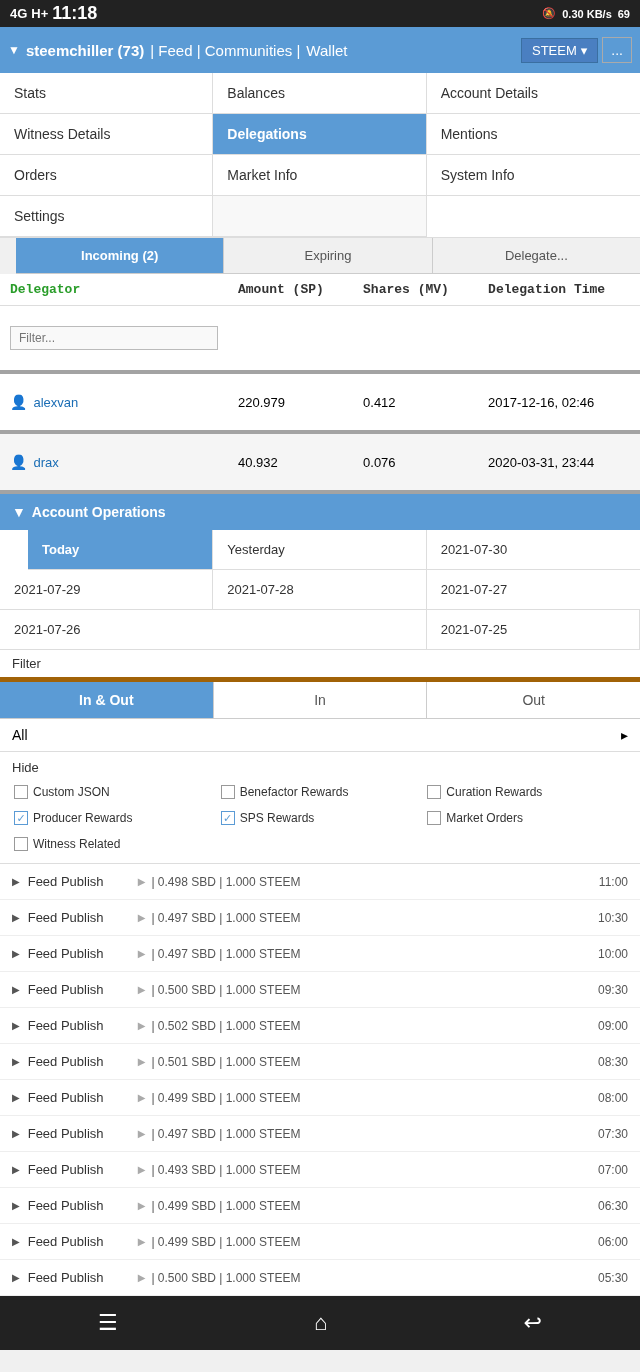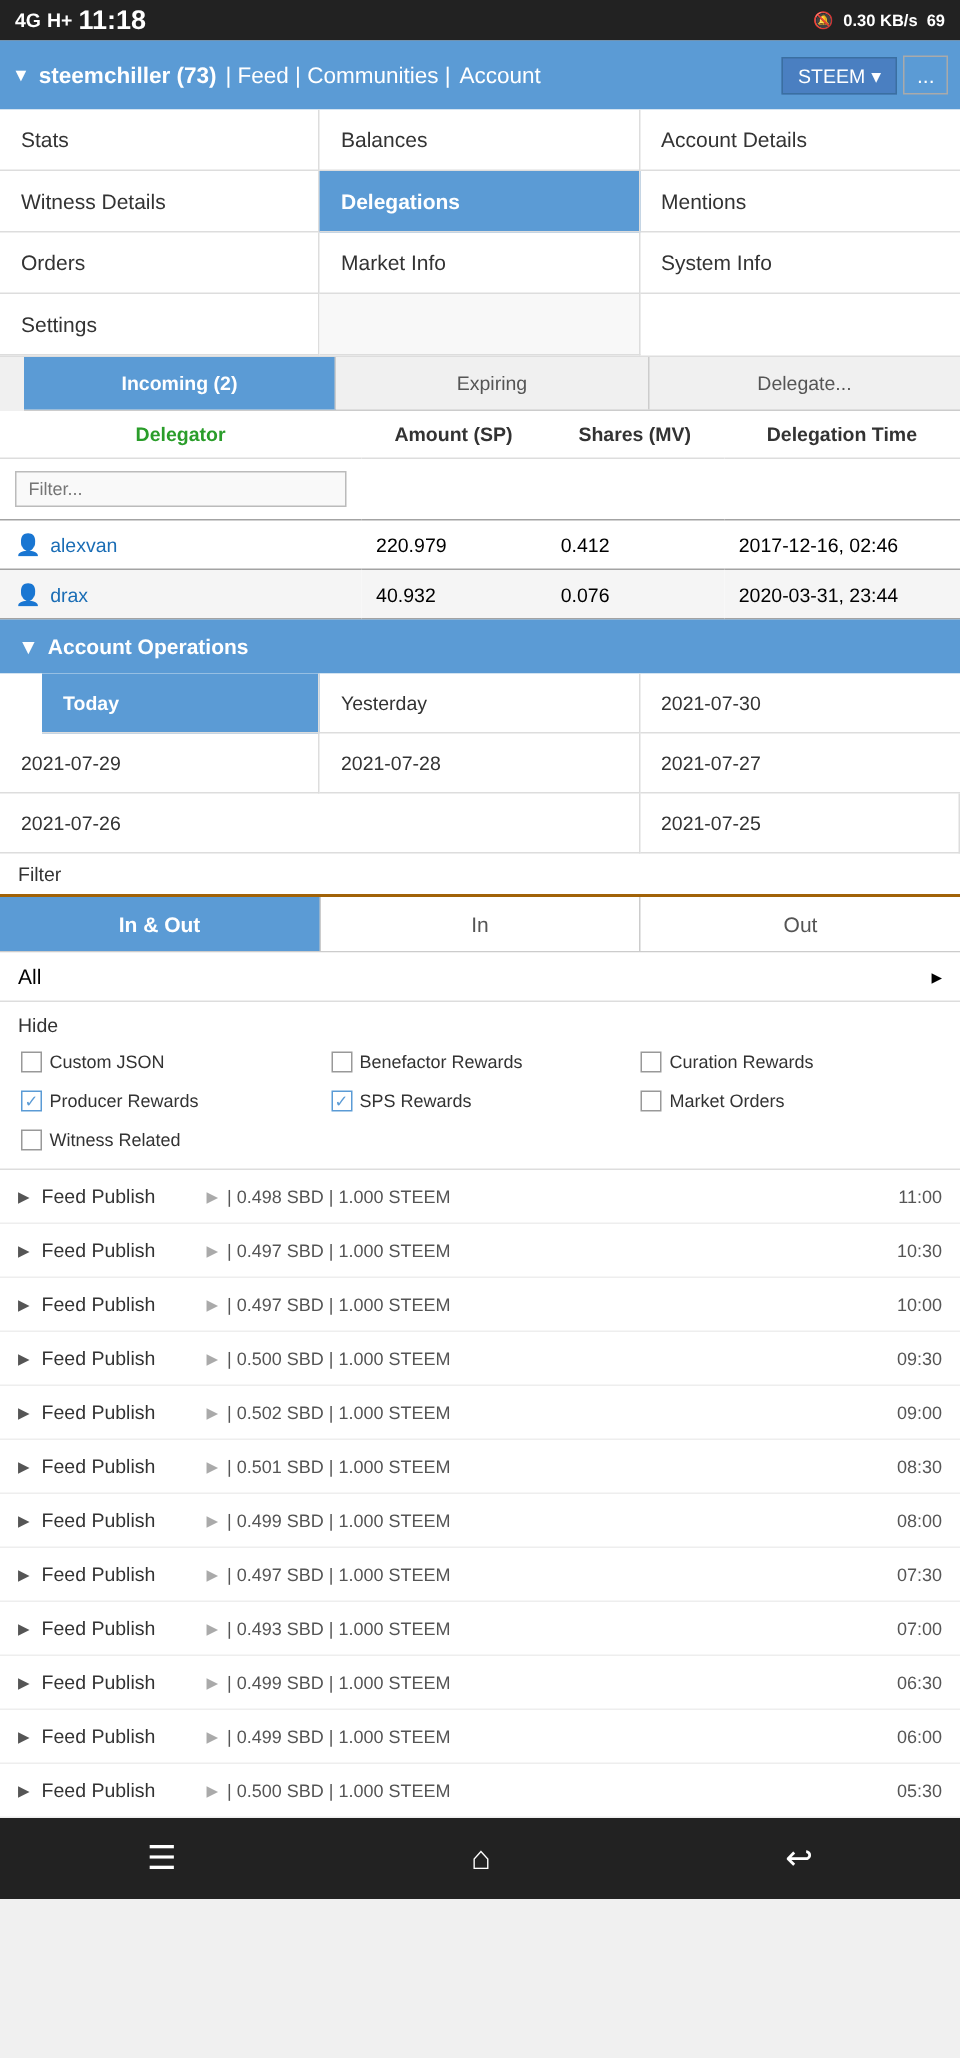--- a/index.html
+++ b/index.html
@@ -97,42 +97,43 @@
     .tab:last-child { border-right: none; }
 
     
     .delegation-table {
       width: 100%;
       background: white;
       border-collapse: collapse;
     }
     .delegation-table th {
       padding: 8px 10px;
-      text-align: center;
-      font-size: 13px;
-      font-weight: bold;
-      color: #333;
-      border-bottom: 1px solid #ddd;
+      text-align: left;
+      font-size: 13px;
+      font-weight: bold;
+      color: #333;
+      border-bottom: 1px solid #ddd;
+      font-family: Liberation Mono, monospace;
     }
     .delegation-table th.green { color: #2a9d2a; }
     .filter-row td {
       padding: 4px 6px;
       border-bottom: 1px solid #ddd;
     }
     .filter-input {
       border: 1px solid #bbb;
       padding: 4px 8px;
       font-size: 12px;
       width: 100%;
       background: #f9f9f9;
     }
     .delegation-table td {
-      padding: 8px 10px;
-      font-size: 13px;
-      border-bottom: 1px solid #a3a3a3;
+      padding: 20px 10px;
+      font-size: 13px;
+      border-bottom: 4px solid #a3a3a3;
     }
     .user-cell { display: flex; align-items: center; gap: 6px; color: #1a6db5; }
     .user-icon { color: #888; font-size: 14px; }
     .alt-row { background: #f5f5f5; }
 
     
     .section-header {
       background: #5b9bd5;
       color: white;
       padding: 10px 12px;
@@ -173,21 +174,21 @@
       cursor: pointer;
       grid-column: span 2;
     }
 
     
     .filter-label {
       background: white;
       padding: 6px 12px;
       font-size: 13px;
       color: #333;
-      border-bottom: 2px solid #a16207;
+      border-bottom: 5px solid #a16207;
     }
 
     
     .inout-tabs {
       display: flex;
       background: white;
       border-bottom: 1px solid #ccc;
     }
     .inout-tab {
       flex: 1;
@@ -304,21 +305,21 @@
     <span>
       <span>69</span>
     </span>
   </div>
 </div>
 
 <div class="header-nav">
   <span class="triangle">▼</span>
   <span class="username">steemchiller (73)</span>
   <span class="nav-links">| Feed | Communities |</span>
-  <span class="nav-links">Account</span>
+  <span class="nav-links">Wallet</span>
   <span class="spacer"></span>
   <button class="steem-btn">
     <span>STEEM</span>
     <span>▾</span>
   </button>
   <button class="dots-btn">...</button>
 </div>
 
 <div class="menu-grid">
   <div class="menu-cell">Stats</div>

